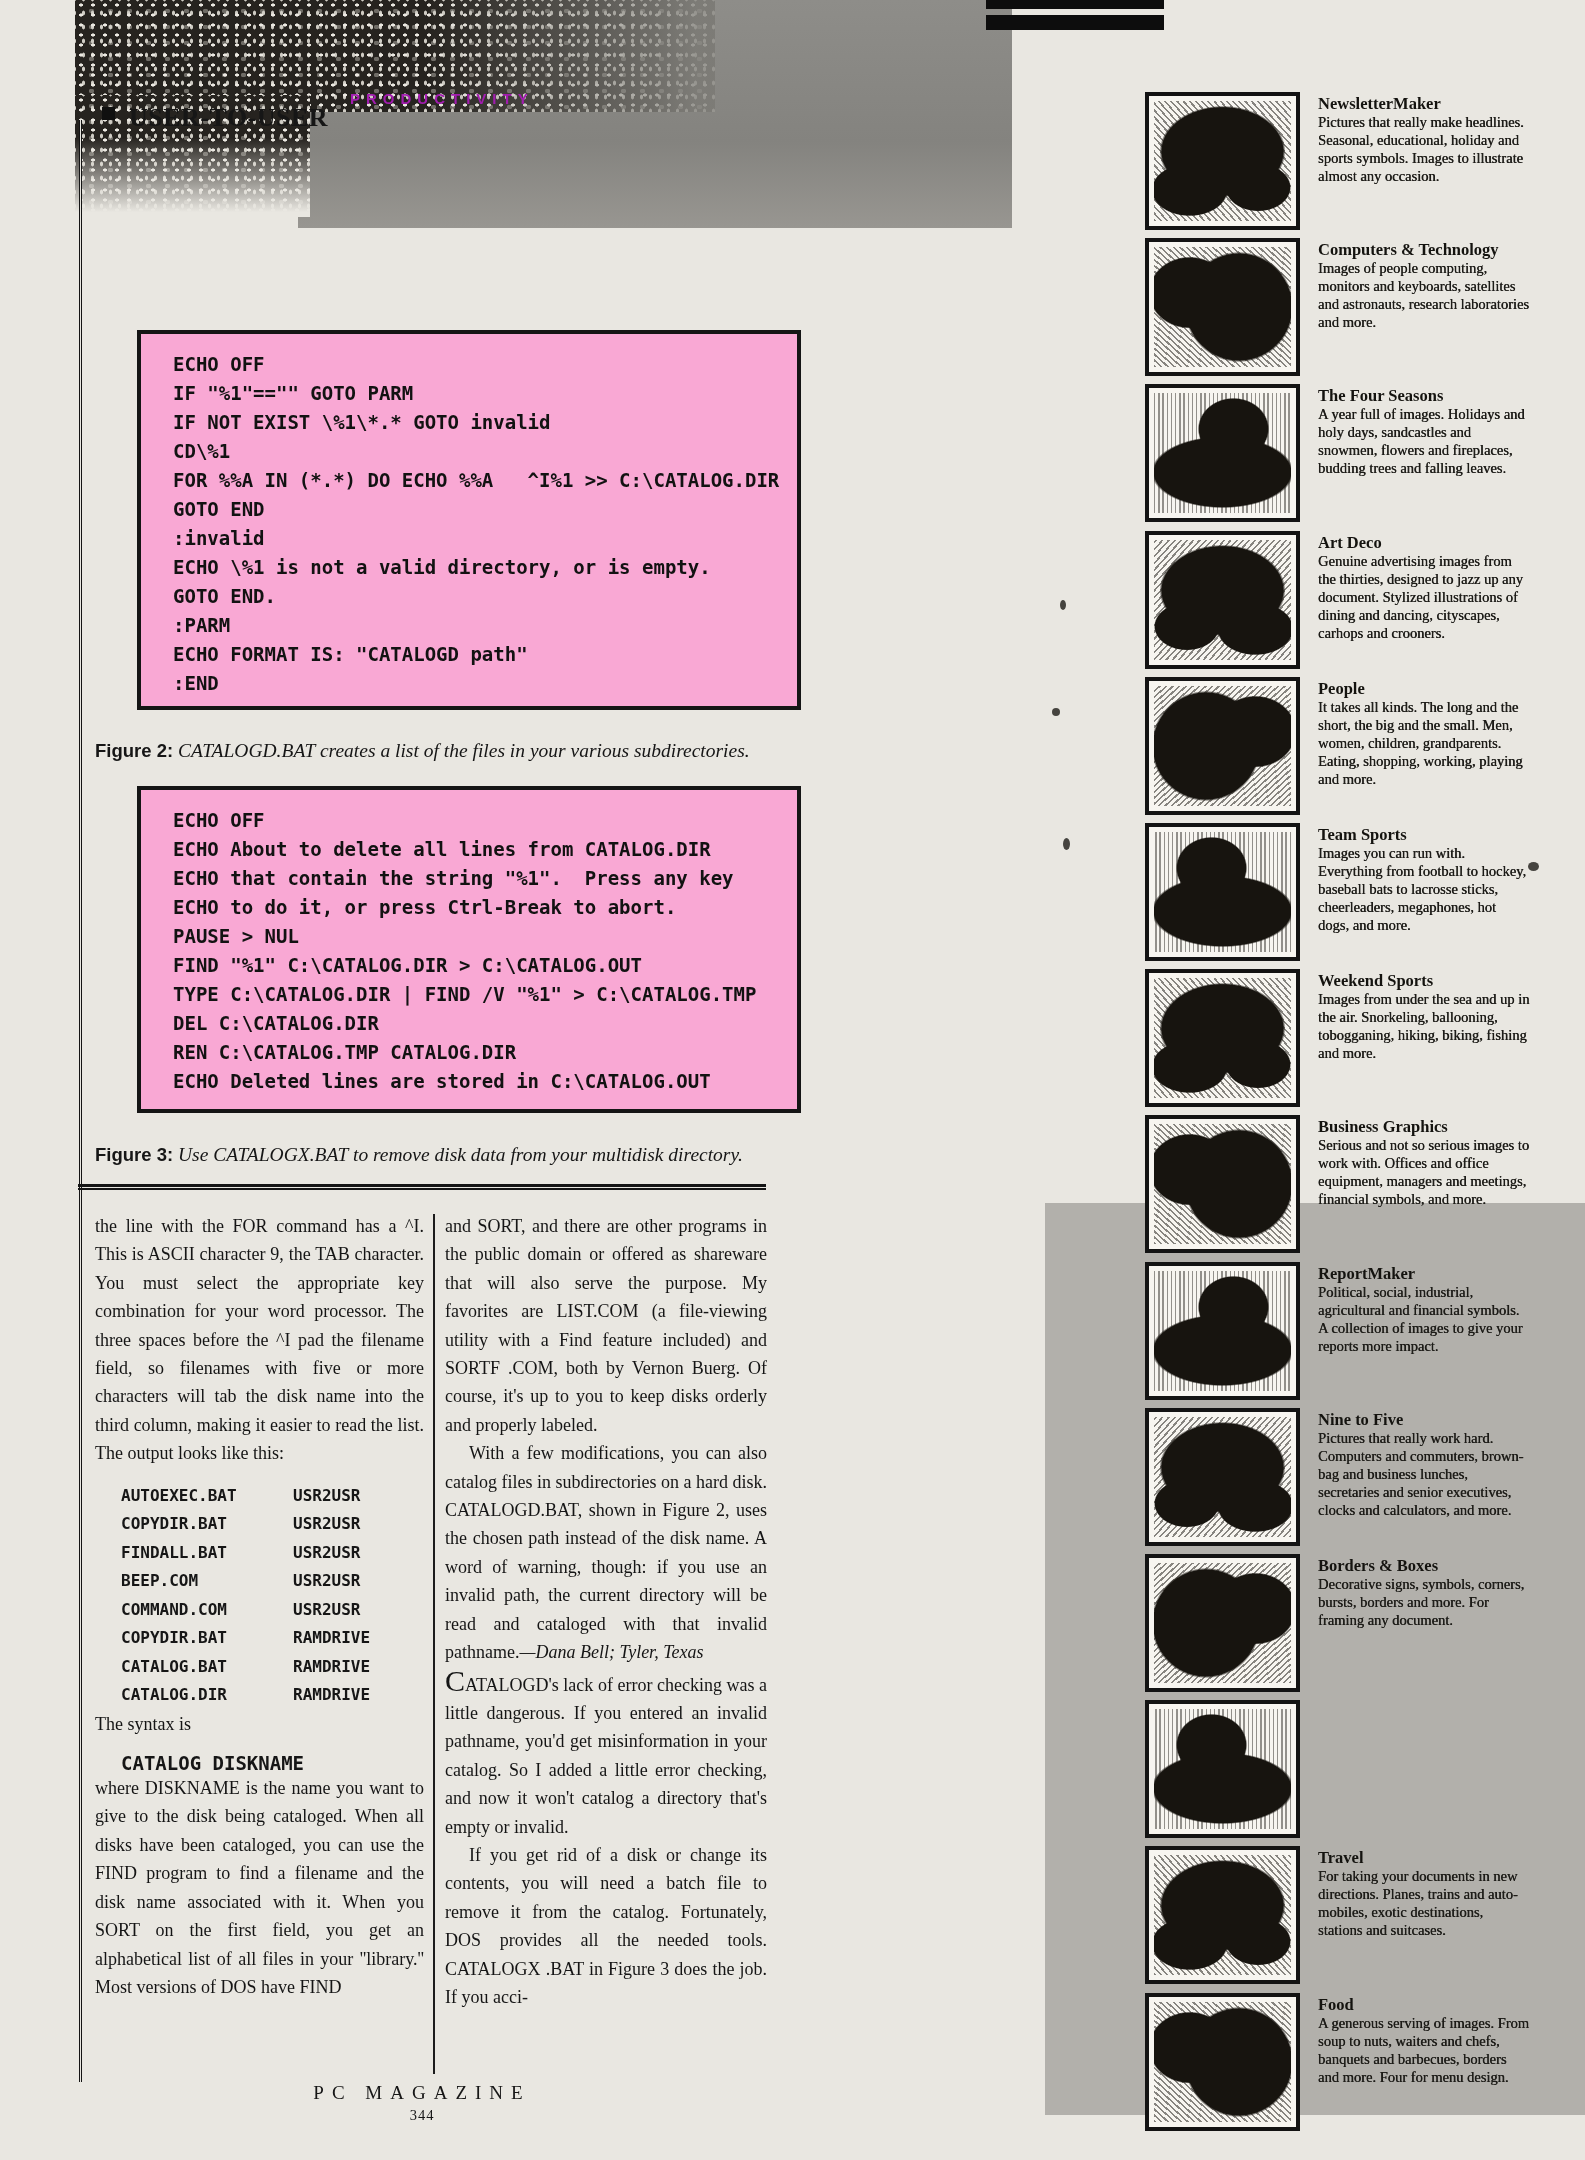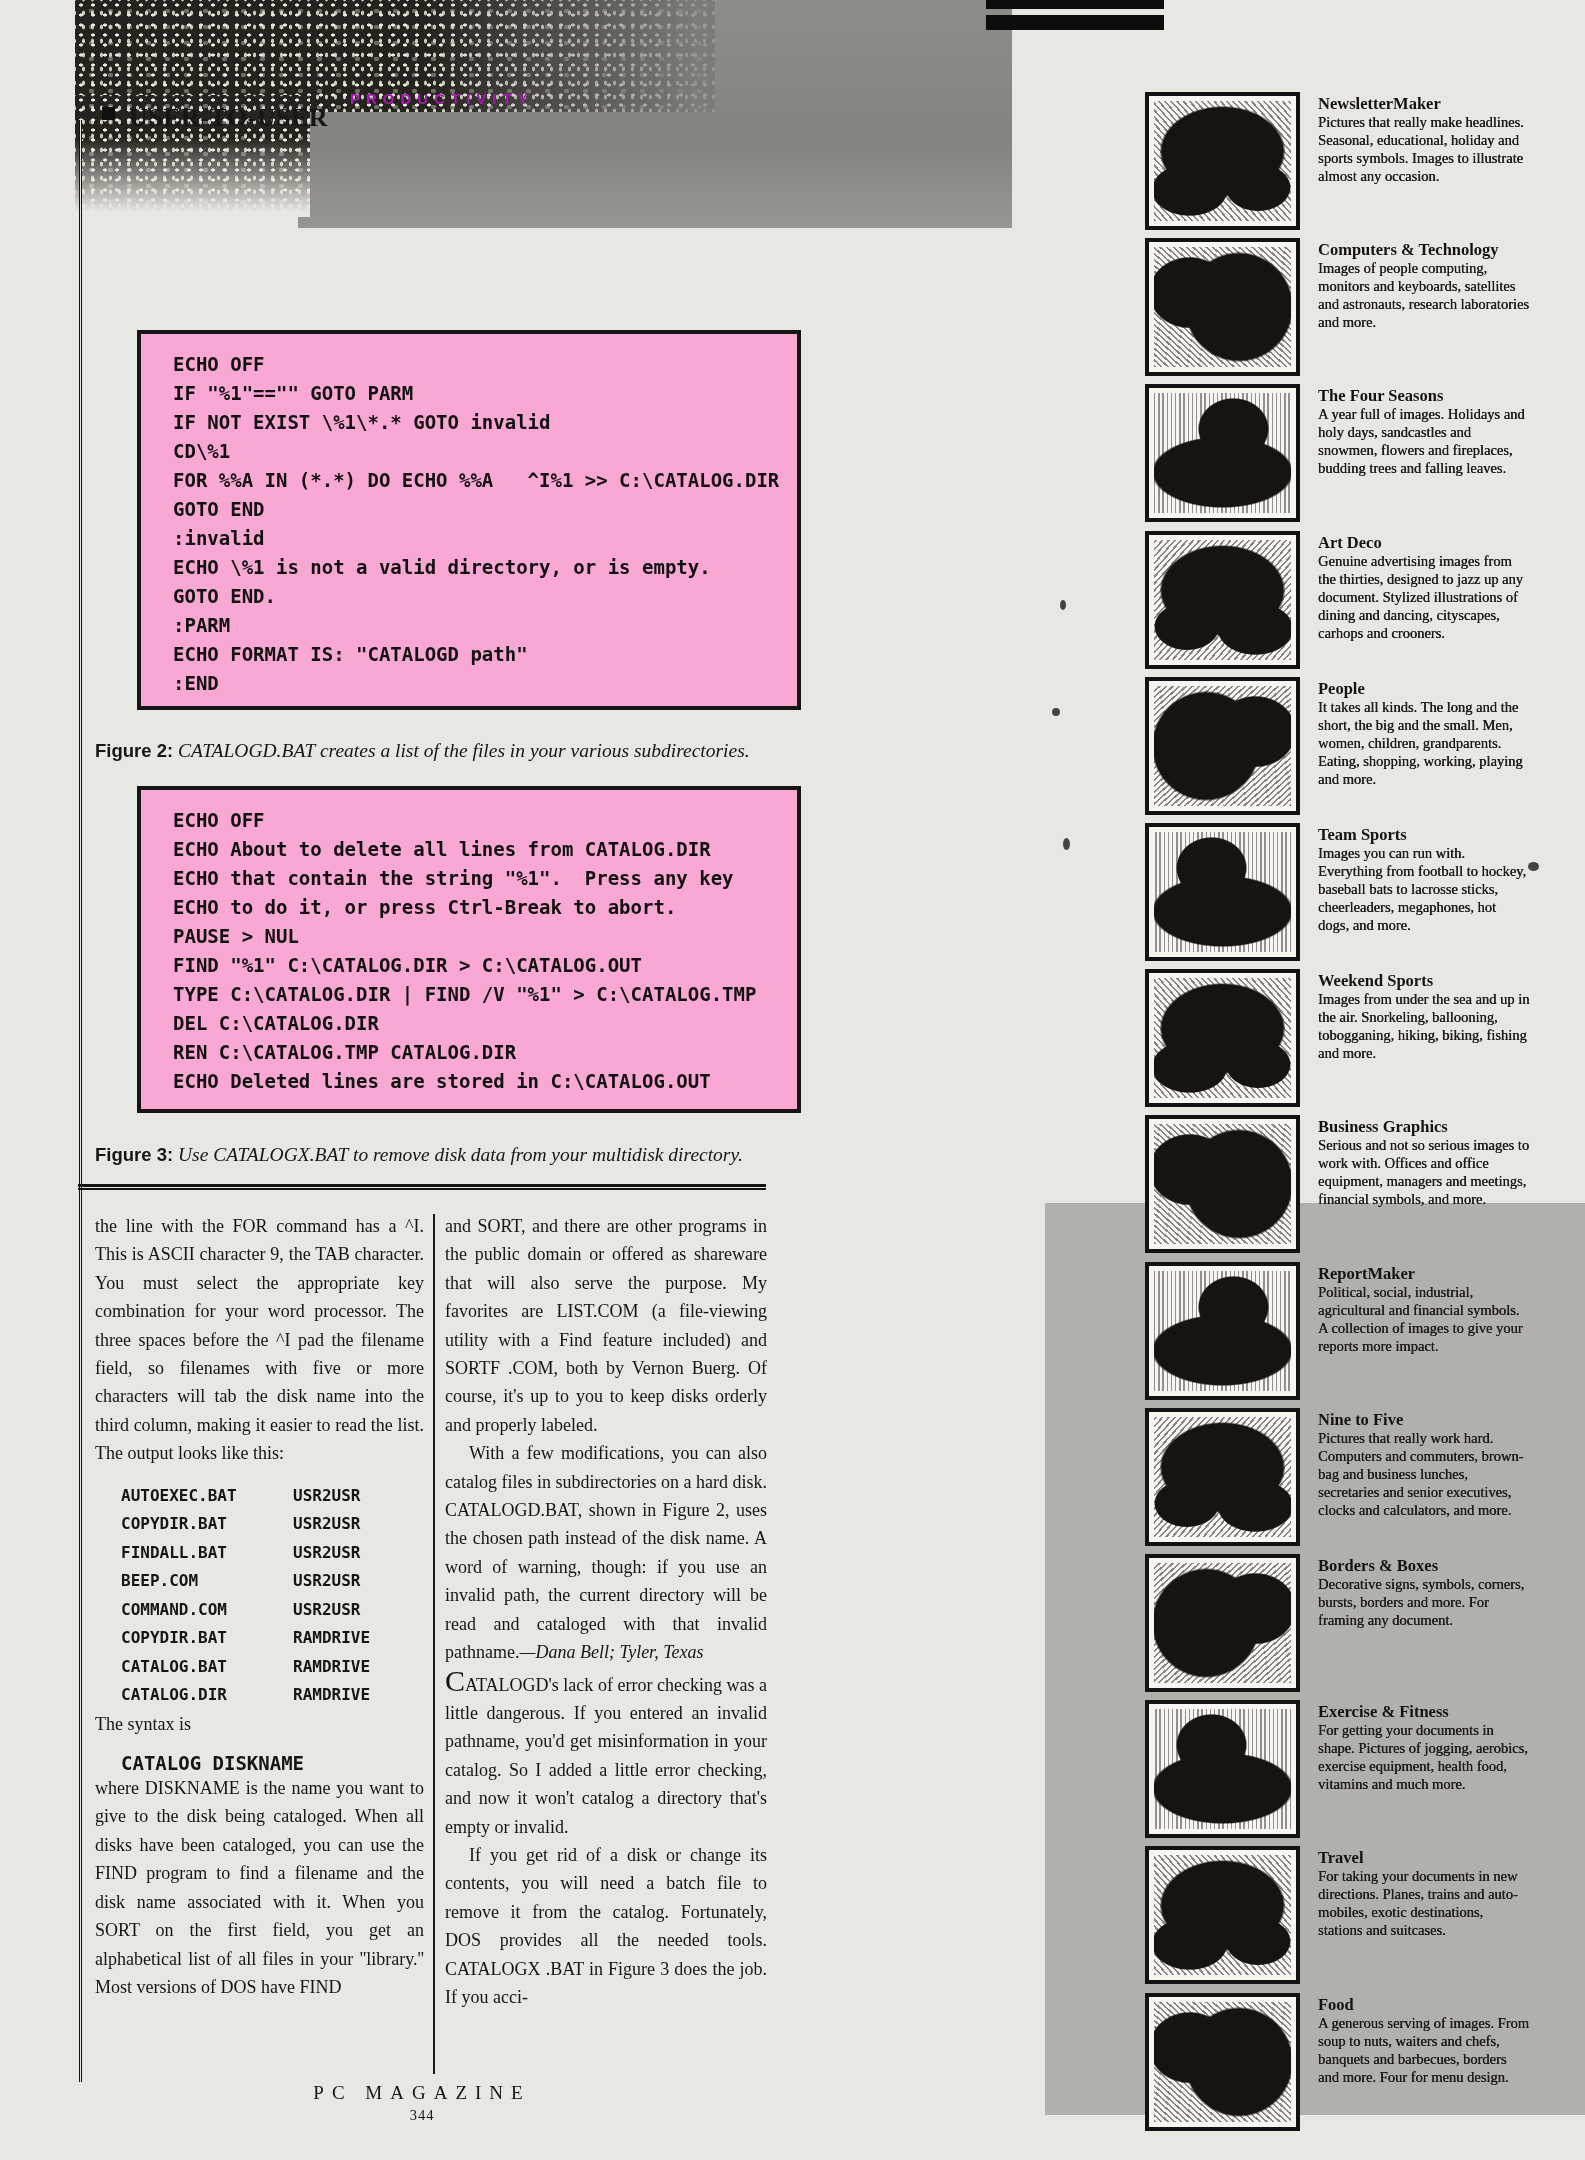--- a/index.html
+++ b/index.html
@@ -298,24 +298,20 @@
     <div class="etext">
       <div class="etitle">Borders &amp; Boxes</div>
       <div class="edesc">Decorative signs, symbols, corners, bursts, borders and more. For framing any document.</div>
     </div>
   </div>
 
   <div class="entry" style="top: 1700.2px;">
     <div class="thumb">
       <div class="art art-c" style="transform: scaleX(-1);"></div>
     </div>
-    <div class="etext">
-      <div class="etitle">Exercise &amp; Fitness</div>
-      <div class="edesc">For getting your documents in shape. Pictures of jogging, aerobics, exercise equipment, health food, vitamins and much more.</div>
-    </div>
   </div>
 
   <div class="entry" style="top: 1846.4px;">
     <div class="thumb">
       <div class="art art-a"></div>
     </div>
     <div class="etext">
       <div class="etitle">Travel</div>
       <div class="edesc">For taking your documents in new directions. Planes, trains and auto-mobiles, exotic destinations, stations and suitcases.</div>
     </div>

